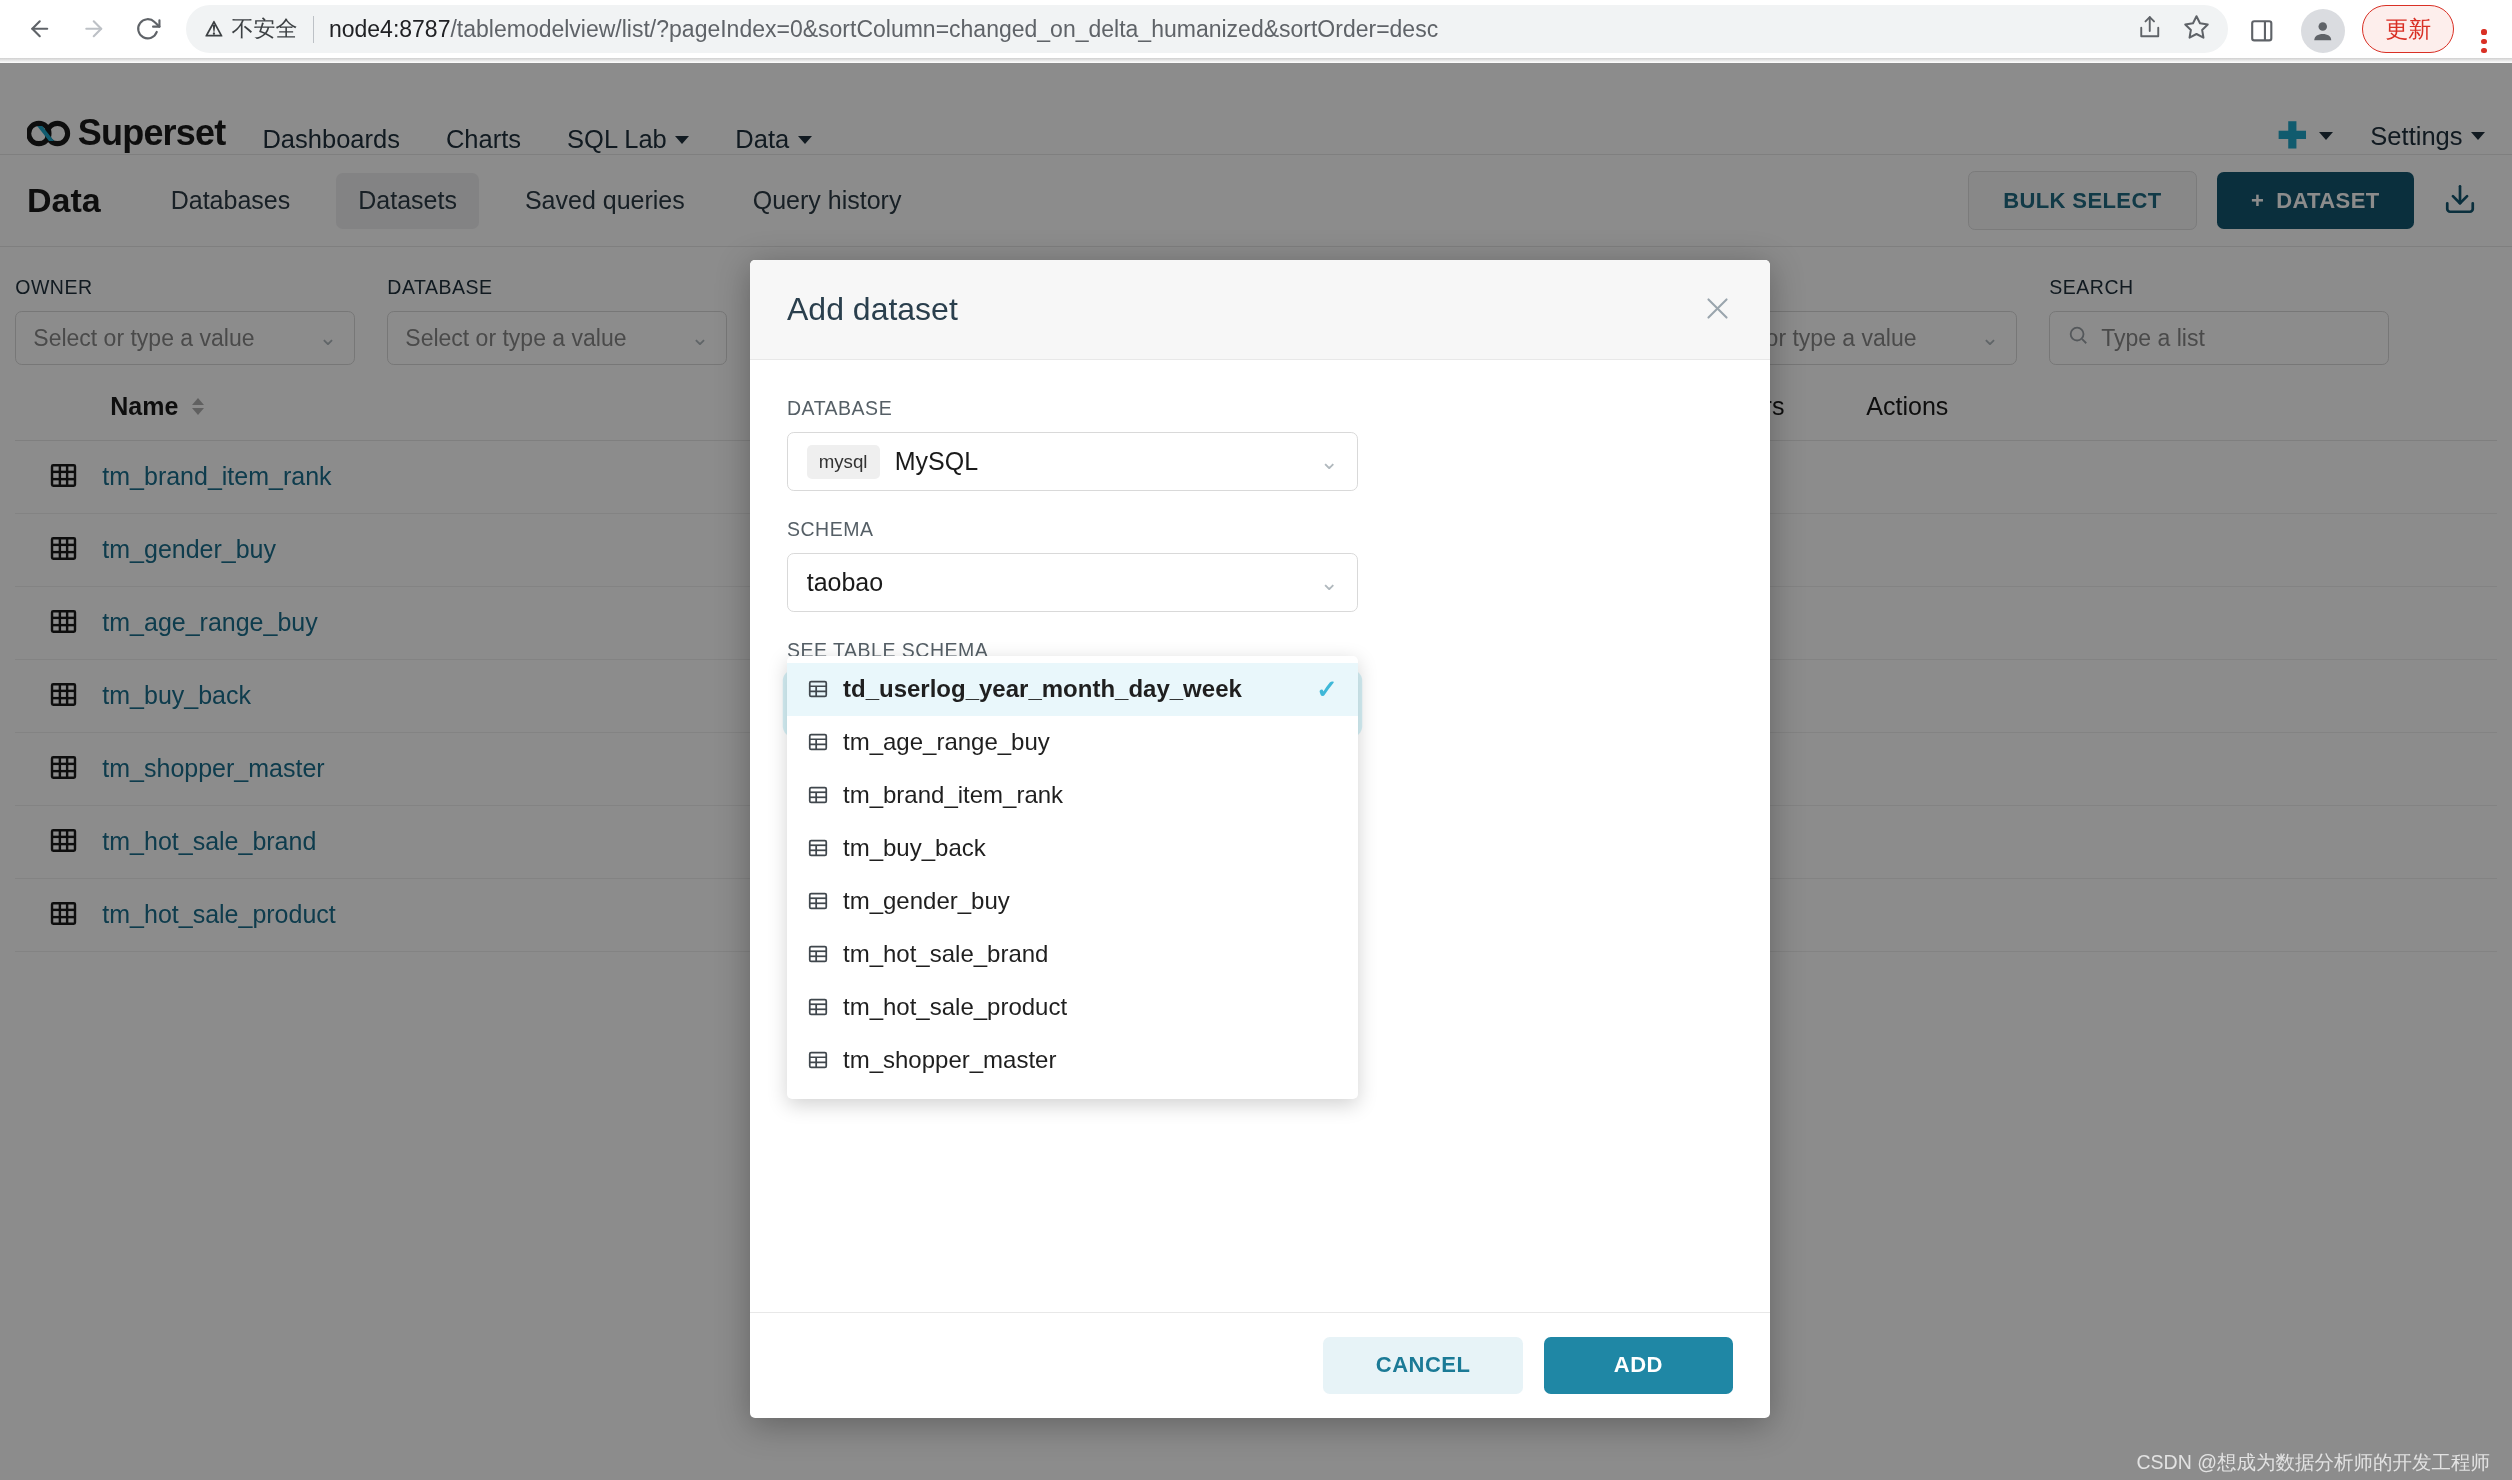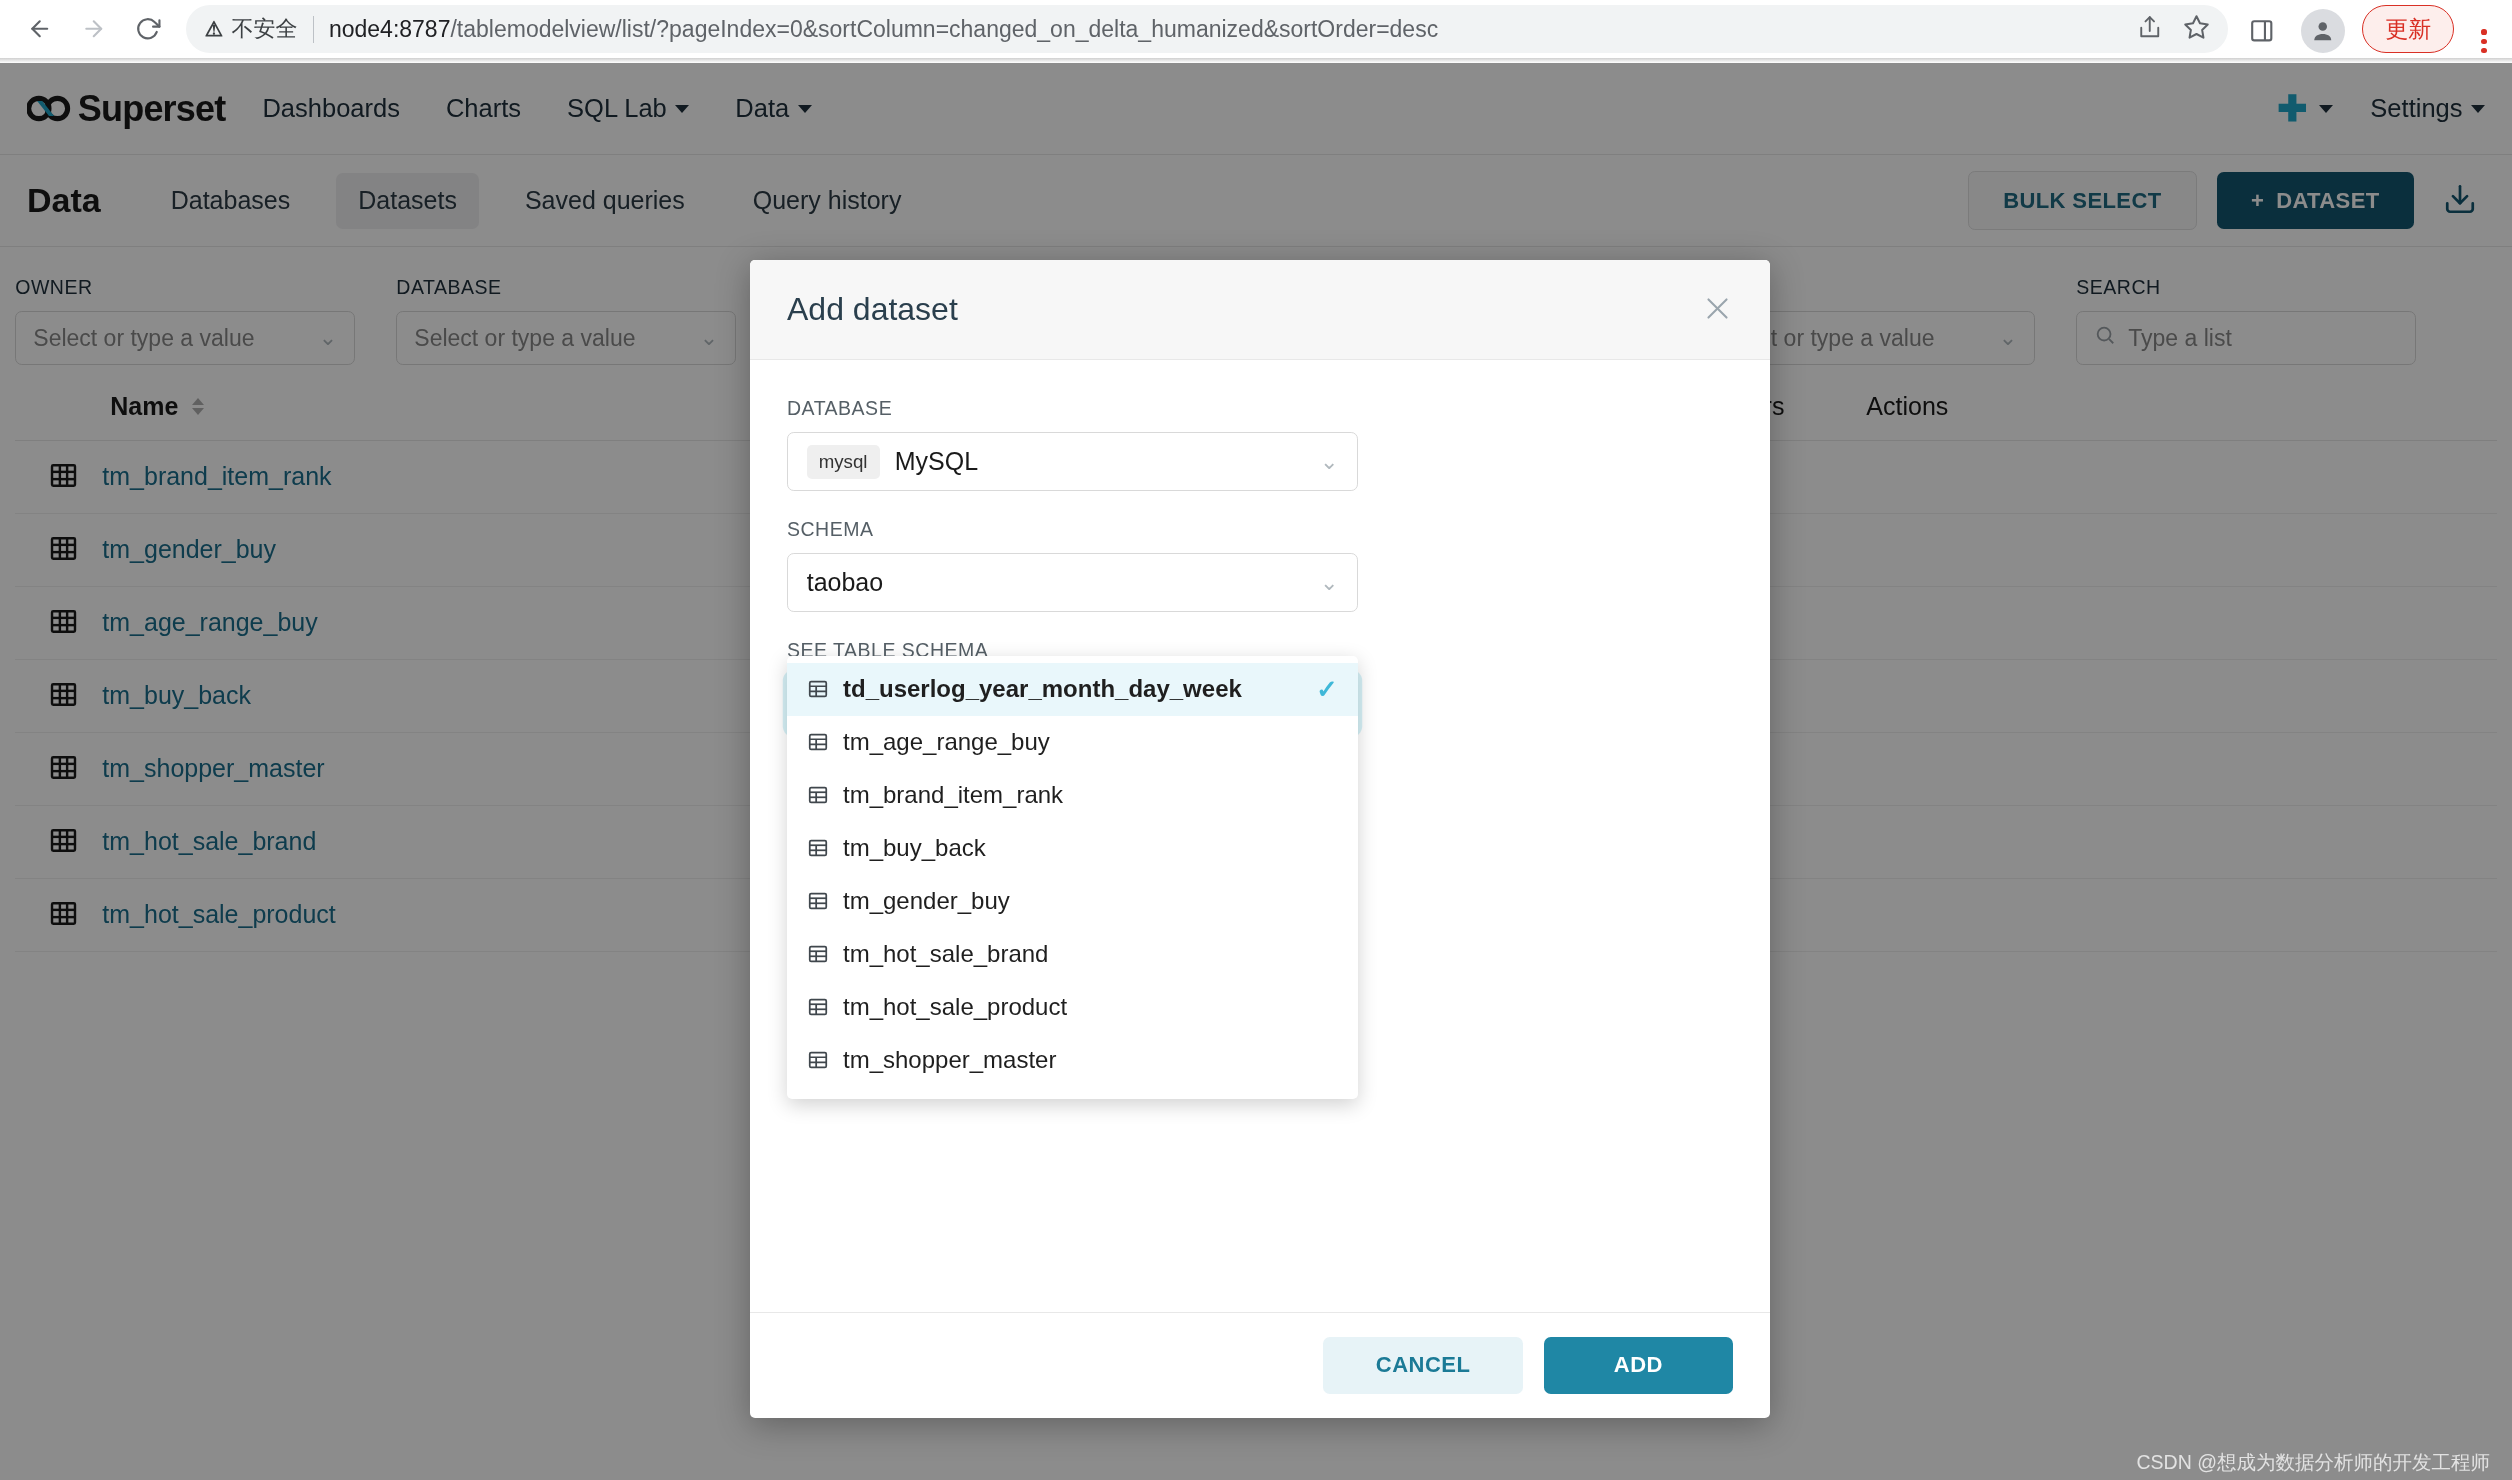--- a/index.html
+++ b/index.html
@@ -87,21 +87,21 @@
   .kebab i { width: 5.1px; height: 5.1px; border-radius:50%; background:#d93025; display:block; }
 
   .chrome-shadow { height: 5.1px; background: linear-gradient(#d0d0d0, #ffffff); }
 
   
   .app { position: relative; width: 2512px; height: 1423px; background: #ffffff; }
 
   .navbar {
     height: 92px;
     border-bottom: 0.8px solid #e8e8e8;
-    display: flex; align-items: center;
+    display: flex; align-items: flex-end;
     padding: 0 27px;
   }
   .brand { display:flex; align-items:center; gap: 6.8px; margin-right: 37px; }
   .brand-text { font-size: 36px; font-weight: bold; color: #1a1a1a; letter-spacing:-0.8px; }
   .nav-links { display: flex; align-items: center; gap: 46px; }
   .nav-link { font-size: 25.5px; color: #20313d; display:flex; align-items:center; gap:8.5px; }
   .caret { width:0; height:0; border-left:7.6px solid transparent; border-right:7.6px solid transparent; border-top:8.5px solid #20313d; display:inline-block; }
   .nav-right { margin-left: auto; display:flex; align-items:center; gap: 37px; }
   .plus-wrap { display:flex; align-items:center; gap: 12px; }
   .plus-icon { color:#20a7c9; font-size: 36px; line-height: 1; font-weight: bold; }
@@ -123,21 +123,21 @@
     border-radius: 6.8px; padding: 15.3px 34px; font-weight: 700; margin-left: 48px;
   }
   .btn-dataset {
     font-size: 22px; letter-spacing: 0.4px;
     color: #ffffff; background: #13566f;
     border-radius: 6.8px; padding: 15.3px 34px; font-weight: 600;
     display:flex; align-items:center; gap: 12px;
   }
   .dl-icon { color:#13566f; padding: 0 8.5px; }
 
-  .filters { display:flex; padding: 29px 27px 0 15.3px; gap: 41px; }
+  .filters { display:flex; padding: 29px 27px 0 15.3px; gap: 32px; }
   .filter-col { display:flex; flex-direction:column; gap: 12px; }
   .filter-label { font-size: 19.5px; color:#20313d; letter-spacing:0.5px; }
   .filter-input {
     width: 340px; height: 54px;
     border: 0.8px solid #d9d9d9; border-radius: 6.8px;
     display:flex; align-items:center; padding: 0 17px;
     color: #888; font-size: 23px;
     justify-content: space-between;
   }
   .filter-input.search { width: 340px; }

